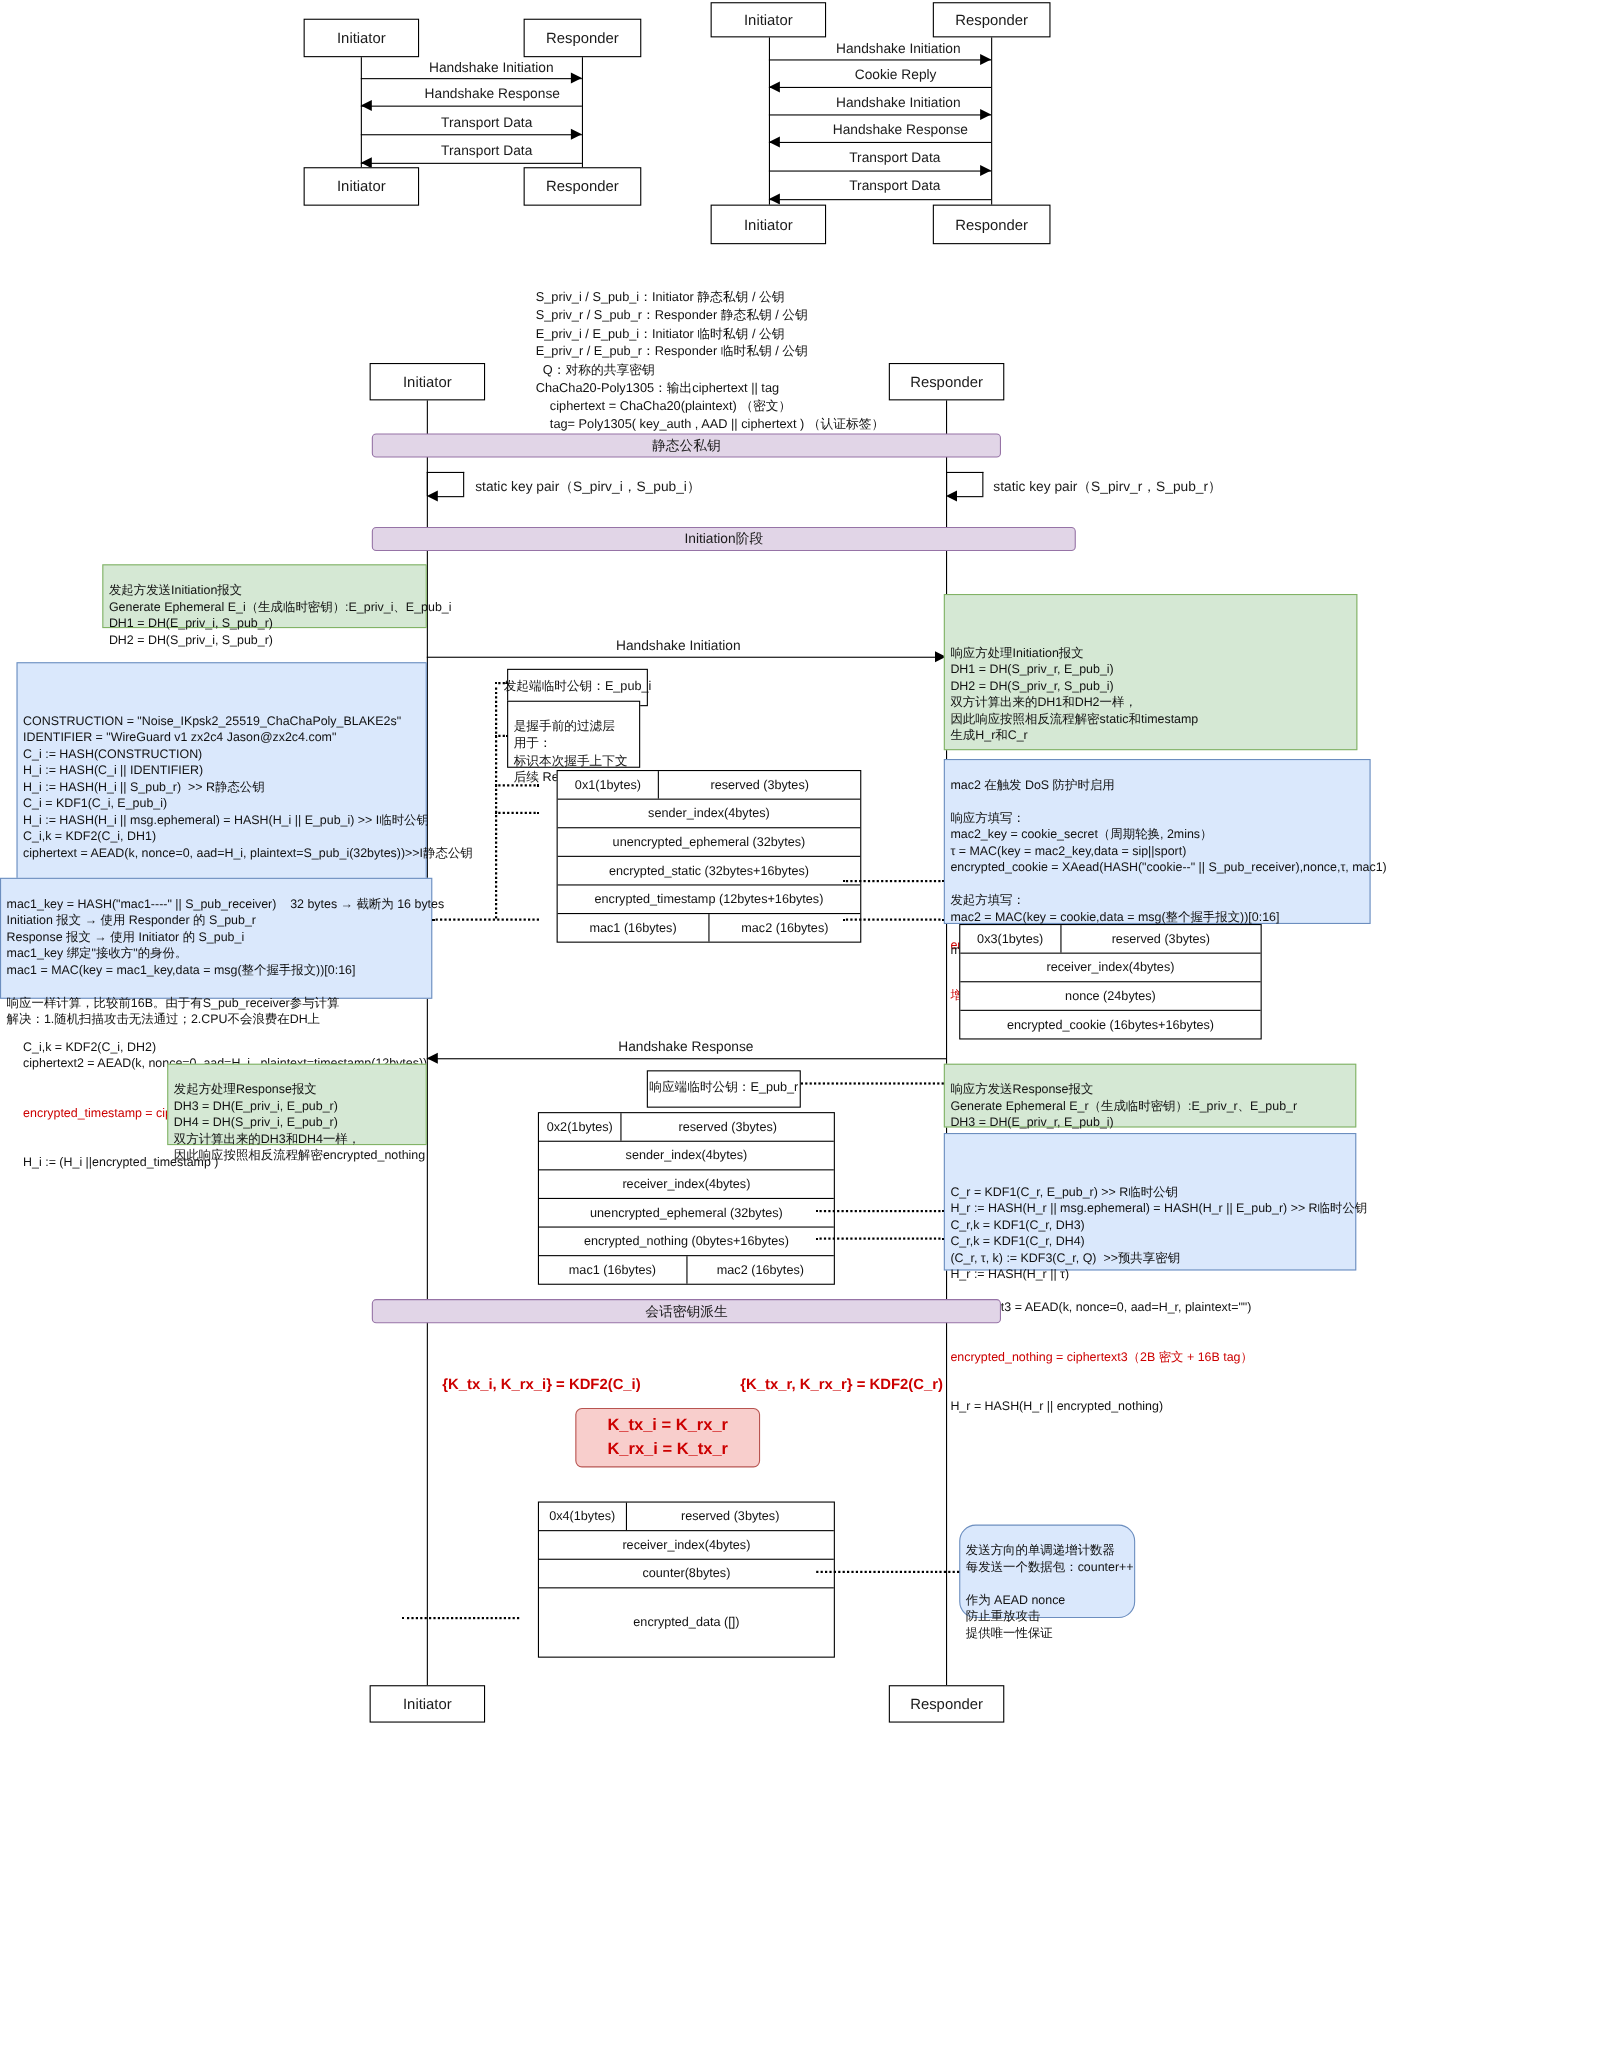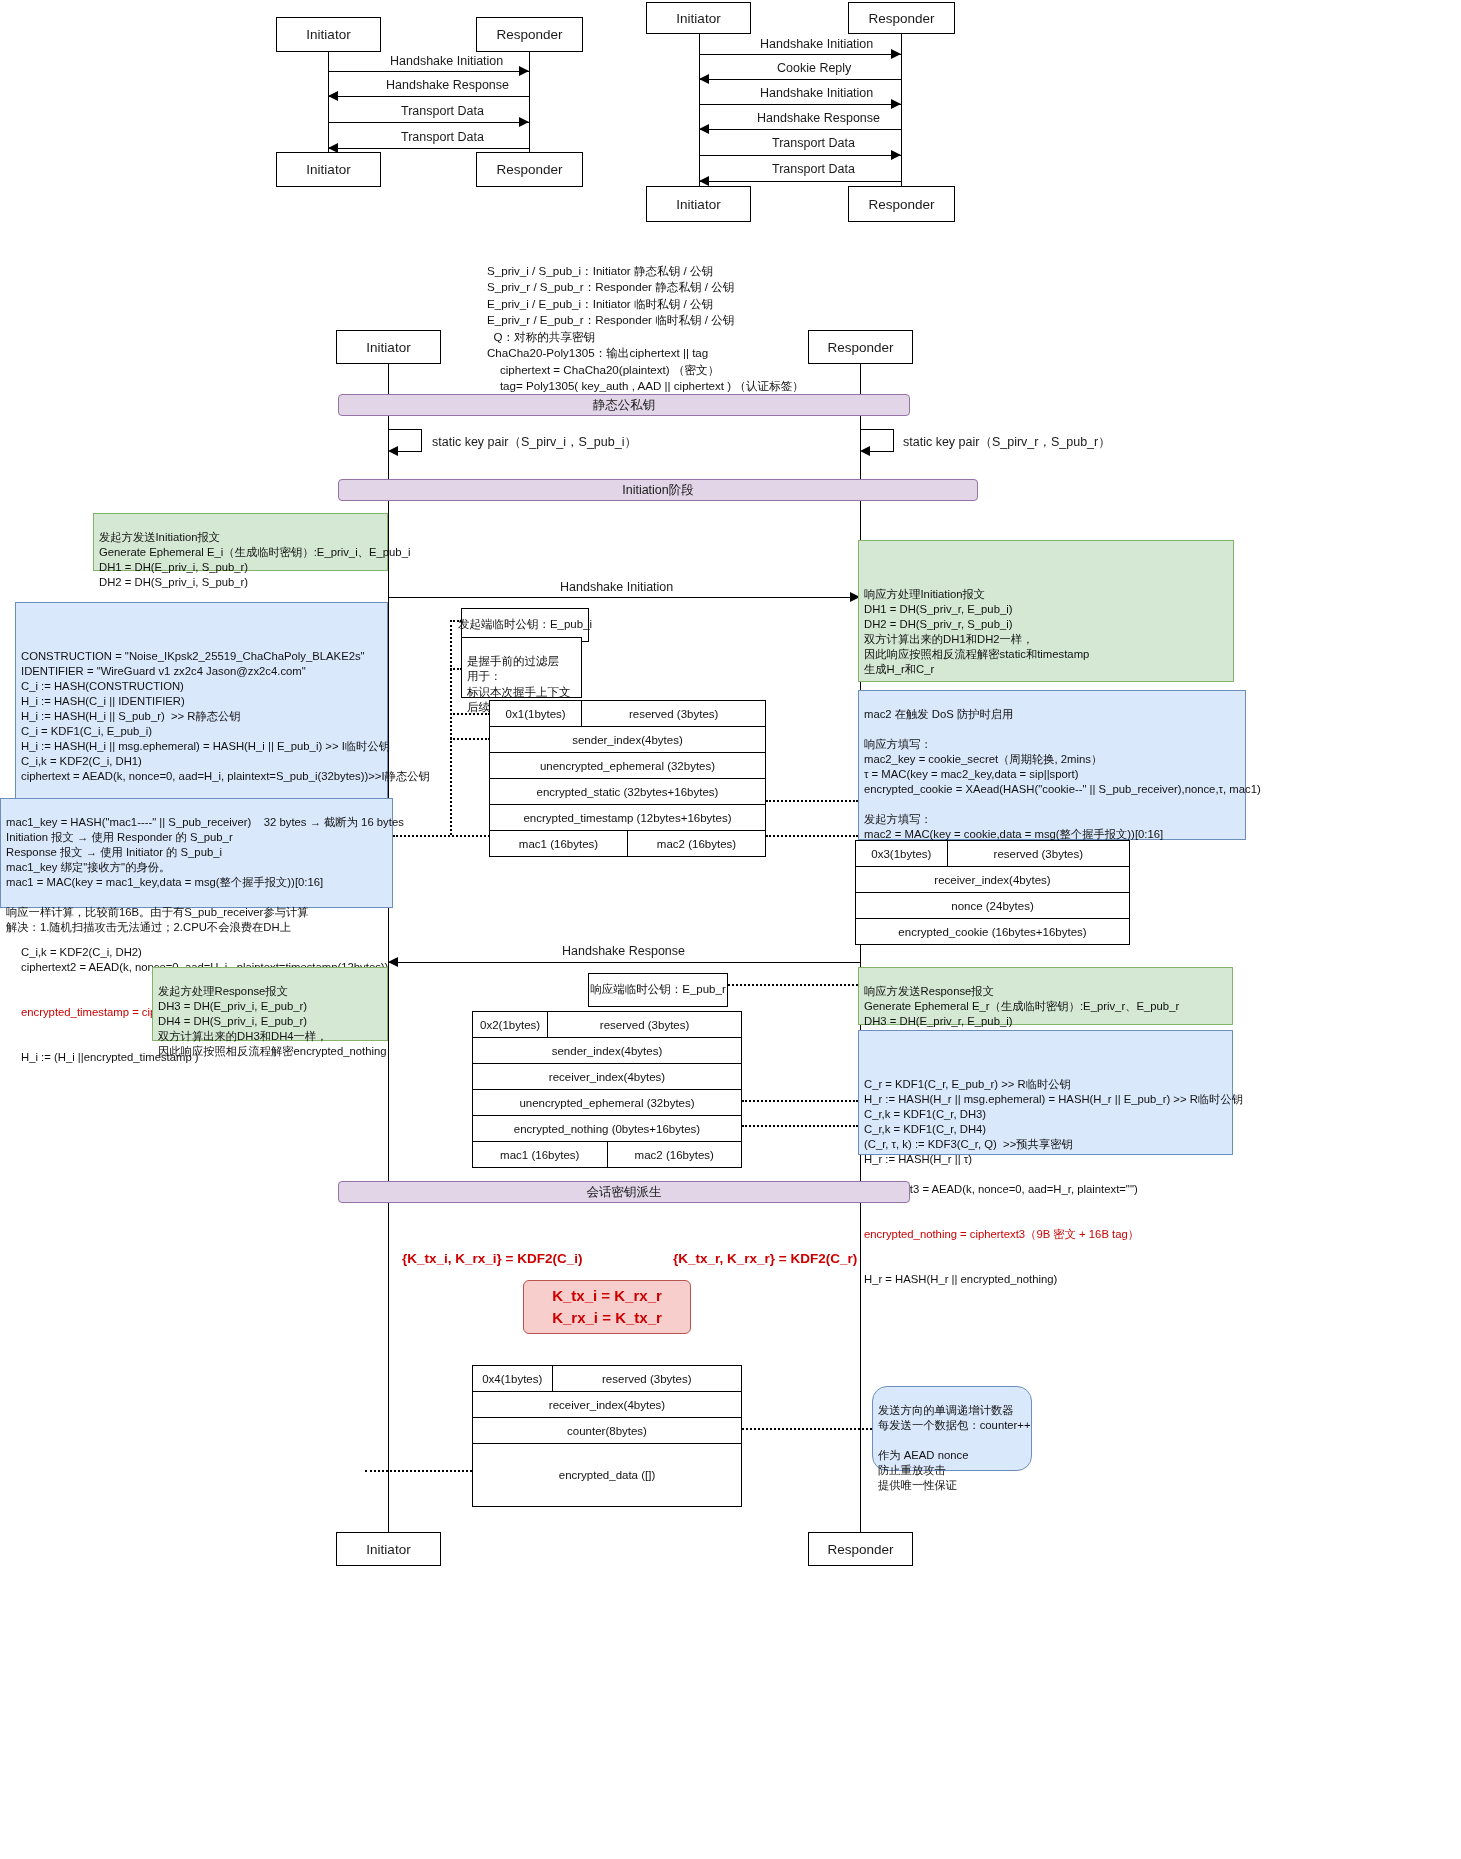--- a/index.html
+++ b/index.html
@@ -17,21 +17,21 @@
 
   .band{position:absolute;background:#e1d5e7;border:1.3px solid #9673a6;border-radius:4px;
         display:flex;align-items:center;justify-content:center;font-size:12.5px;color:#1a1a1a;box-sizing:border-box;}
 
   .note{position:absolute;box-sizing:border-box;font-size:11.3px;line-height:1.33;color:#111;
         padding:16px 5px;white-space:pre;}
   .green{background:#d5e8d4;border:1px solid #82b366;}
   .blue{background:#dae8fc;border:1px solid #6c8ebf;}
   .plain{background:#fff;border:1px solid #000;font-size:11.5px;}
 
-  .pkt{position:absolute;box-sizing:border-box;border:1.4px solid #000;background:#fff;}
+  .pkt{position:absolute;box-sizing:border-box;border:1.4px solid #000;background:#fff;margin-left:17px;}
   .pkt .row{display:flex;border-bottom:1.4px solid #000;box-sizing:border-box;}
   .pkt .row:last-child{border-bottom:none;}
   .pkt .cell{display:flex;align-items:center;justify-content:center;font-size:11.5px;color:#111;
              box-sizing:border-box;height:25px;flex:1;}
   .pkt .cell.sep{border-right:1.4px solid #000;}
 
   .legend{position:absolute;font-size:11.6px;line-height:1.42;color:#111;white-space:pre;}
 
   .dot{position:absolute;border-top:2px dotted #000;height:0;}
   .dotv{position:absolute;border-left:2px dotted #000;width:0;}
@@ -297,21 +297,21 @@
 
   <div class="note blue" style="left:858px;top:1030px;width:375px;height:125px;">
     <div style="white-space:pre;">C_r = KDF1(C_r, E_pub_r) &gt;&gt; R临时公钥
 H_r := HASH(H_r || msg.ephemeral) = HASH(H_r || E_pub_r) &gt;&gt; R临时公钥
 C_r,k = KDF1(C_r, DH3)
 C_r,k = KDF1(C_r, DH4)
 (C_r, τ, k) := KDF3(C_r, Q)  &gt;&gt;预共享密钥
 H_r := HASH(H_r || τ)
 
 ciphertext3 = AEAD(k, nonce=0, aad=H_r, plaintext="")</div>
-    <div class="red" style="white-space:pre;">encrypted_nothing = ciphertext3（9B 密文 + 16B tag）</div>
+    <div class="red" style="white-space:pre;">encrypted_nothing = ciphertext3（2B 密文 + 16B tag）</div>
     <div style="white-space:pre;">H_r = HASH(H_r || encrypted_nothing)</div>
   </div>
 
   <div class="pkt" style="left:472px;top:1011px;width:270px;">
     <div class="row">
       <div class="cell sep" style="flex:1;">0x2(1bytes)</div>
       <div class="cell" style="flex:2.6;">reserved (3bytes)</div>
     </div>
     <div class="row">
       <div class="cell">sender_index(4bytes)</div>

